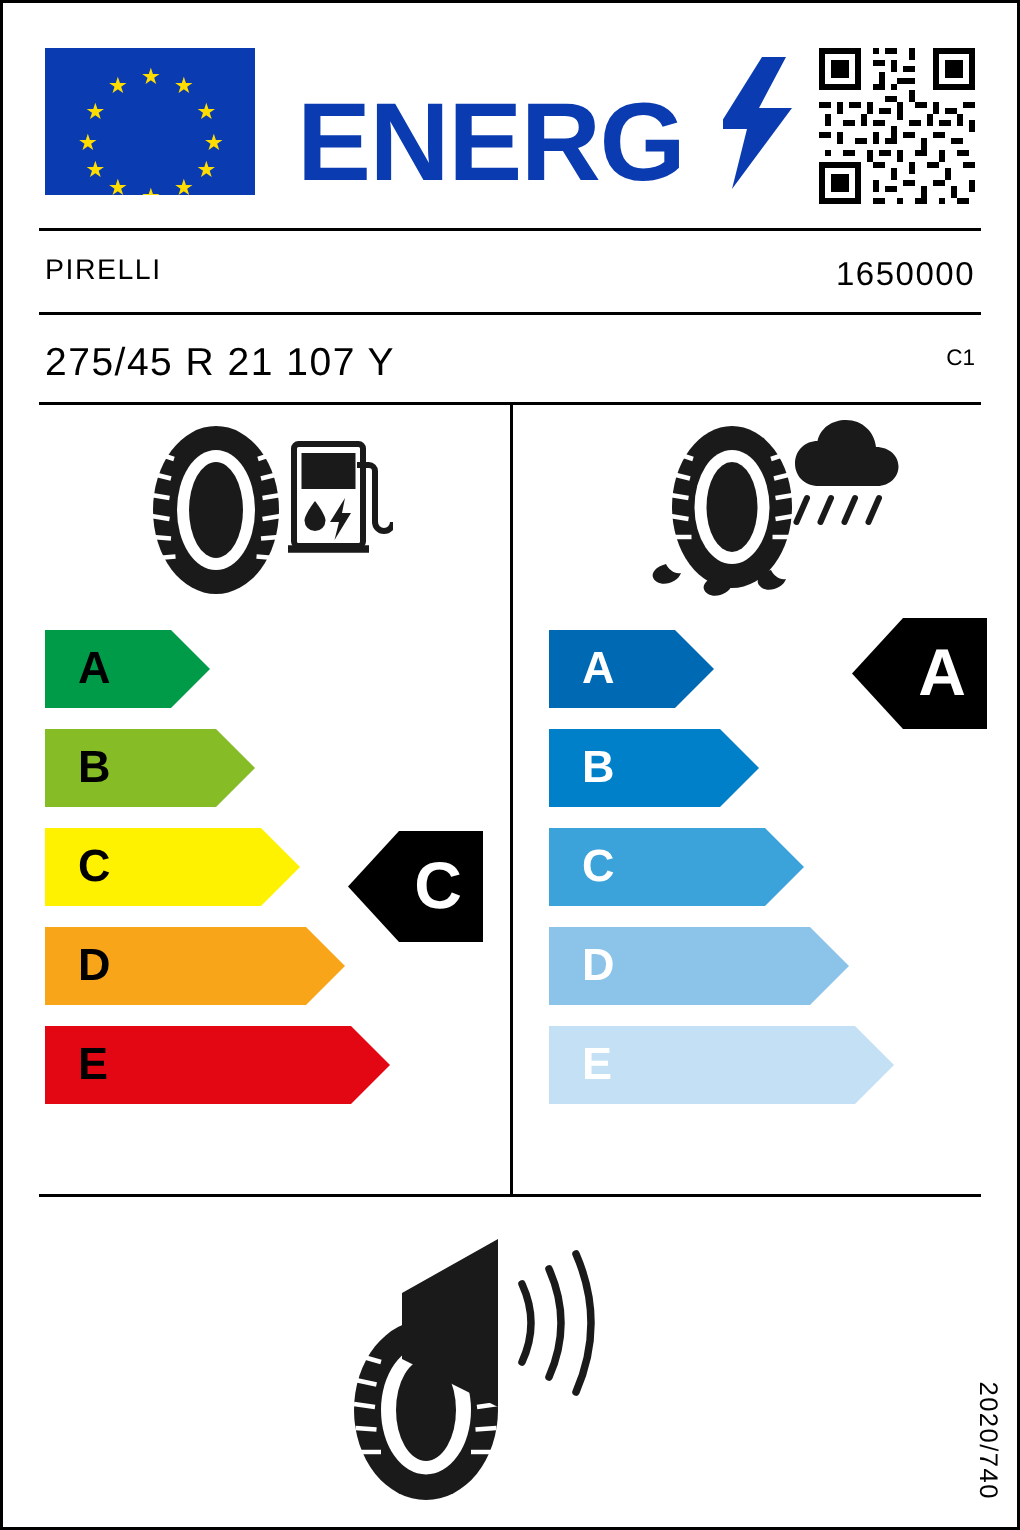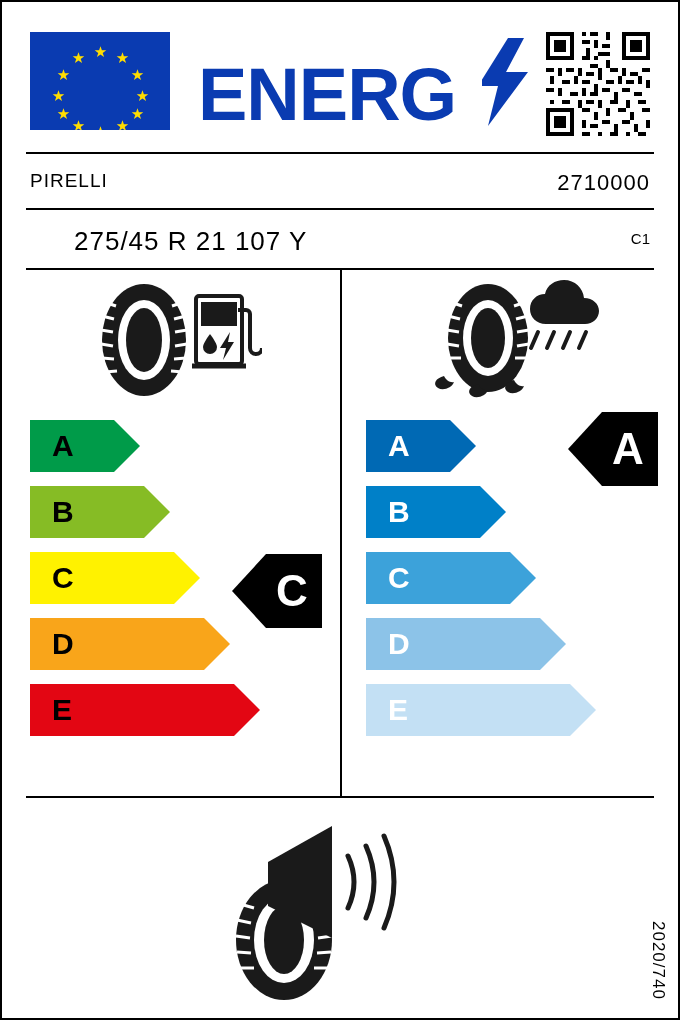--- a/index.html
+++ b/index.html
@@ -91,21 +91,20 @@
     right: 28px; top: 168px;
     font-size: 22px;
     letter-spacing: 1px;
     text-align: right;
   }
   .size {
     position: absolute;
     left: 28px; top: 224px;
     font-size: 26px;
     letter-spacing: 1px;
-    margin-left: 44px;
   }
   .cls {
     position: absolute;
     right: 28px; top: 228px;
     font-size: 15px;
   }
 
   
   .pict {
     position: absolute;
@@ -285,21 +284,21 @@
     </svg>
   </div>
 
   <div class="hline" style="top:150px;"></div>
   <div class="hline" style="top:206px;"></div>
   <div class="hline" style="top:266px;"></div>
   <div class="vline" style="left:338px; top:266px; height:528px;"></div>
   <div class="hline" style="top:794px;"></div>
 
   <div class="brand">PIRELLI</div>
-  <div class="code">2710000</div>
+  <div class="code">1650000</div>
   <div class="size">275/45 R 21 107 Y</div>
   <div class="cls">C1</div>
 
   <svg class="pict" style="left:90px; top:278px;" width="170" height="120" viewBox="0 0 170 120">
     <g>
       <ellipse cx="52" cy="60" rx="42" ry="56" fill="#1a1a1a"></ellipse>
       <ellipse cx="52" cy="60" rx="26" ry="40" fill="#ffffff"></ellipse>
       <ellipse cx="52" cy="60" rx="18" ry="32" fill="#1a1a1a"></ellipse>
       <g stroke="#ffffff" stroke-width="3">
         <line x1="12" y1="22" x2="24" y2="26"></line>

